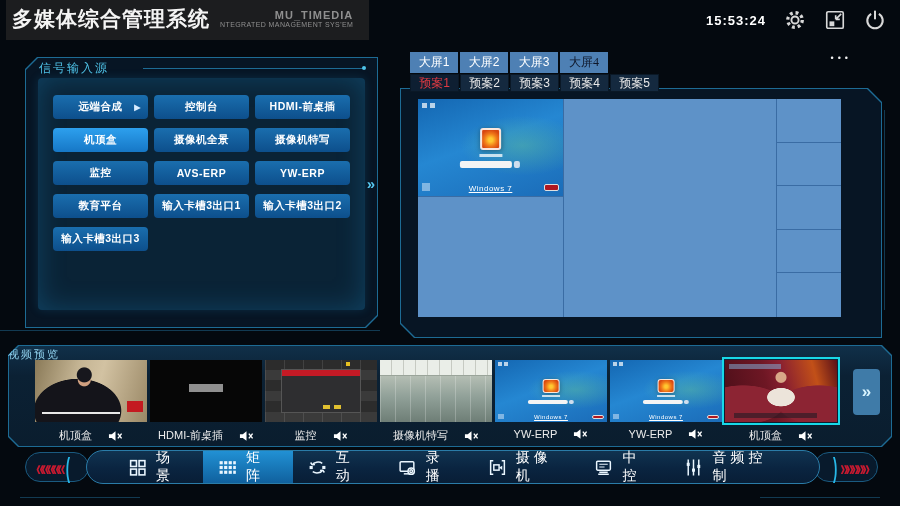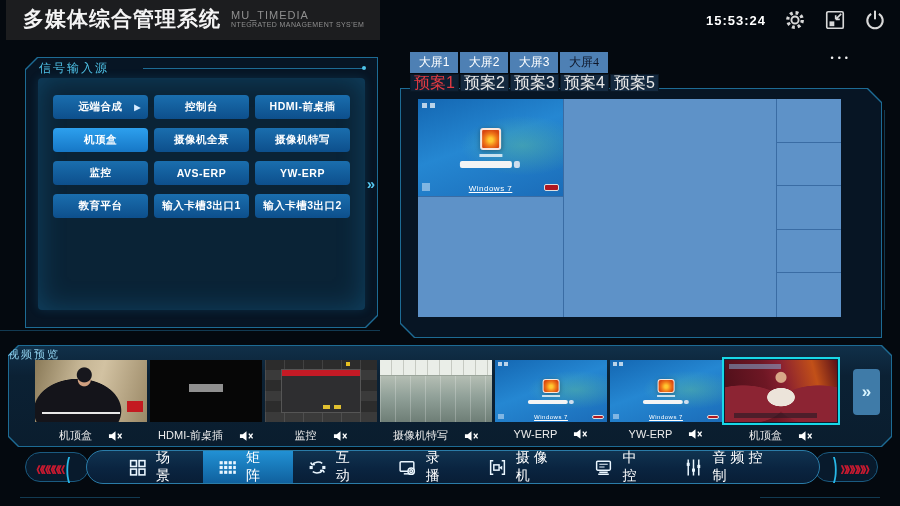--- a/index.html
+++ b/index.html
@@ -6,24 +6,24 @@
   html,body { background:#000; }
   #stage {
     position:relative; width:900px; height:506px; overflow:hidden;
     background:#04090f;
     font-family:"Liberation Sans", sans-serif;
     color:#fff;
   }
   
   .topbar { position:absolute; left:0; top:0; width:100%; height:40px;
     display:flex; align-items:center; justify-content:space-between; padding:0 14px 0 6px; }
-  .title-block { background:#1c1d1f; display:flex; align-items:center; gap:10px; padding:5px 16px 7px 17px; }
+  .title-block { background:#1c1d1f; display:flex; align-items:center; gap:10px; padding:5px 16px 7px 6px; }
   .title-cn { font-size:21px; font-weight:bold; color:#f4f4f4; letter-spacing:1px; }
   .title-en { display:flex; flex-direction:column; line-height:1.1; color:#8f8f8f; }
-  .title-en .l1 { font-size:11px; font-weight:normal; letter-spacing:1px; }
+  .title-en .l1 { font-size:11px; font-weight:bold; letter-spacing:1px;text-align:right; }
   .title-en .l2 { font-size:7px; letter-spacing:.4px; }
   .topbar-right { display:flex; align-items:center; gap:18px; }
   .clock { font-size:13px; font-weight:bold; letter-spacing:1px; color:#fff; }
   .tb-icon { width:22px; height:22px; display:flex; cursor:pointer; }
   .tb-icon svg { width:100%; height:100%; }
 
   
   .frame { position:absolute; background:#1d6b94; }
   .frame-in { position:absolute; inset:1px; background:#071524; }
   .cut-a  { clip-path:polygon(12px 0,100% 0,100% calc(100% - 12px),calc(100% - 12px) 100%,0 100%,0 12px); }
@@ -46,21 +46,21 @@
   .src-btn .btn-arrow { position:absolute; right:7px; font-size:8px; color:#d8ecff; }
   .sp-expand { position:absolute; right:3px; top:118px; color:#58c8f0; font-size:15px; font-weight:bold; z-index:4; cursor:pointer; }
 
   
   .screen-tabs { position:absolute; left:410px; top:52px; display:flex; gap:2px; z-index:5; }
   .screen-tab { width:48px; height:21px; background:#4e80b4; color:#fff; font-size:12px;
     display:flex; align-items:center; justify-content:center; cursor:pointer; }
   .screen-tab.selected { color:#0f172a;font-family:Liberation Serif, serif; }
   .preset-tabs { position:absolute; left:410px; top:74px; display:flex; gap:1px; z-index:5; }
   .preset-tab { width:49px; height:18px; background:#14293f; border:1px solid #0a1826; color:#e8e8e8;
-    font-size:16px; display:flex; align-items:center; justify-content:center; cursor:pointer; }
+    font-size:12px; display:flex; align-items:center; justify-content:center; cursor:pointer; }
   .preset-tab.selected { background:#0e1f32; color:#e03a42; }
   .more-dots { position:absolute; right:48px; top:53px; color:#f0f0f0; font-size:9px; letter-spacing:4px; z-index:5; cursor:pointer; }
 
   .wall-frame { left:400px; top:88px; width:482px; height:250px; }
   .wall-grid { position:absolute; left:18px; top:11px; width:423px; height:218px; background:#5e92c8; }
   .wcell { position:absolute; cursor:pointer; }
   .cell-win7 { left:0; top:0; width:146px; height:98px; border-right:1px solid #3a6ca4; border-bottom:1px solid #3a6ca4; }
   .cell-left-rest { left:0; top:98px; width:146px; height:120px; border-right:1px solid #3a6ca4; }
   .cell-mid { left:146px; top:0; width:213px; height:218px; border-right:1px solid #3a6ca4; }
   .cell-r { left:359px; width:64px; height:43.6px; border-bottom:1px solid #3a6ca4; }
@@ -236,20 +236,23 @@
           </div>
         <div class="src-btn">
             <span>教育平台</span>
           </div>
         <div class="src-btn">
             <span>输入卡槽3出口1</span>
           </div>
         <div class="src-btn">
             <span>输入卡槽3出口2</span>
           </div>
+        <div class="src-btn">
+            <span>输入卡槽3出口3</span>
+          </div>
       </div>
     </div>
     <div class="sp-expand">»</div>
   </div>
 
   <div class="screen-tabs">
     <div class="screen-tab">
         <span>大屏1</span>
       </div>
     <div class="screen-tab">

